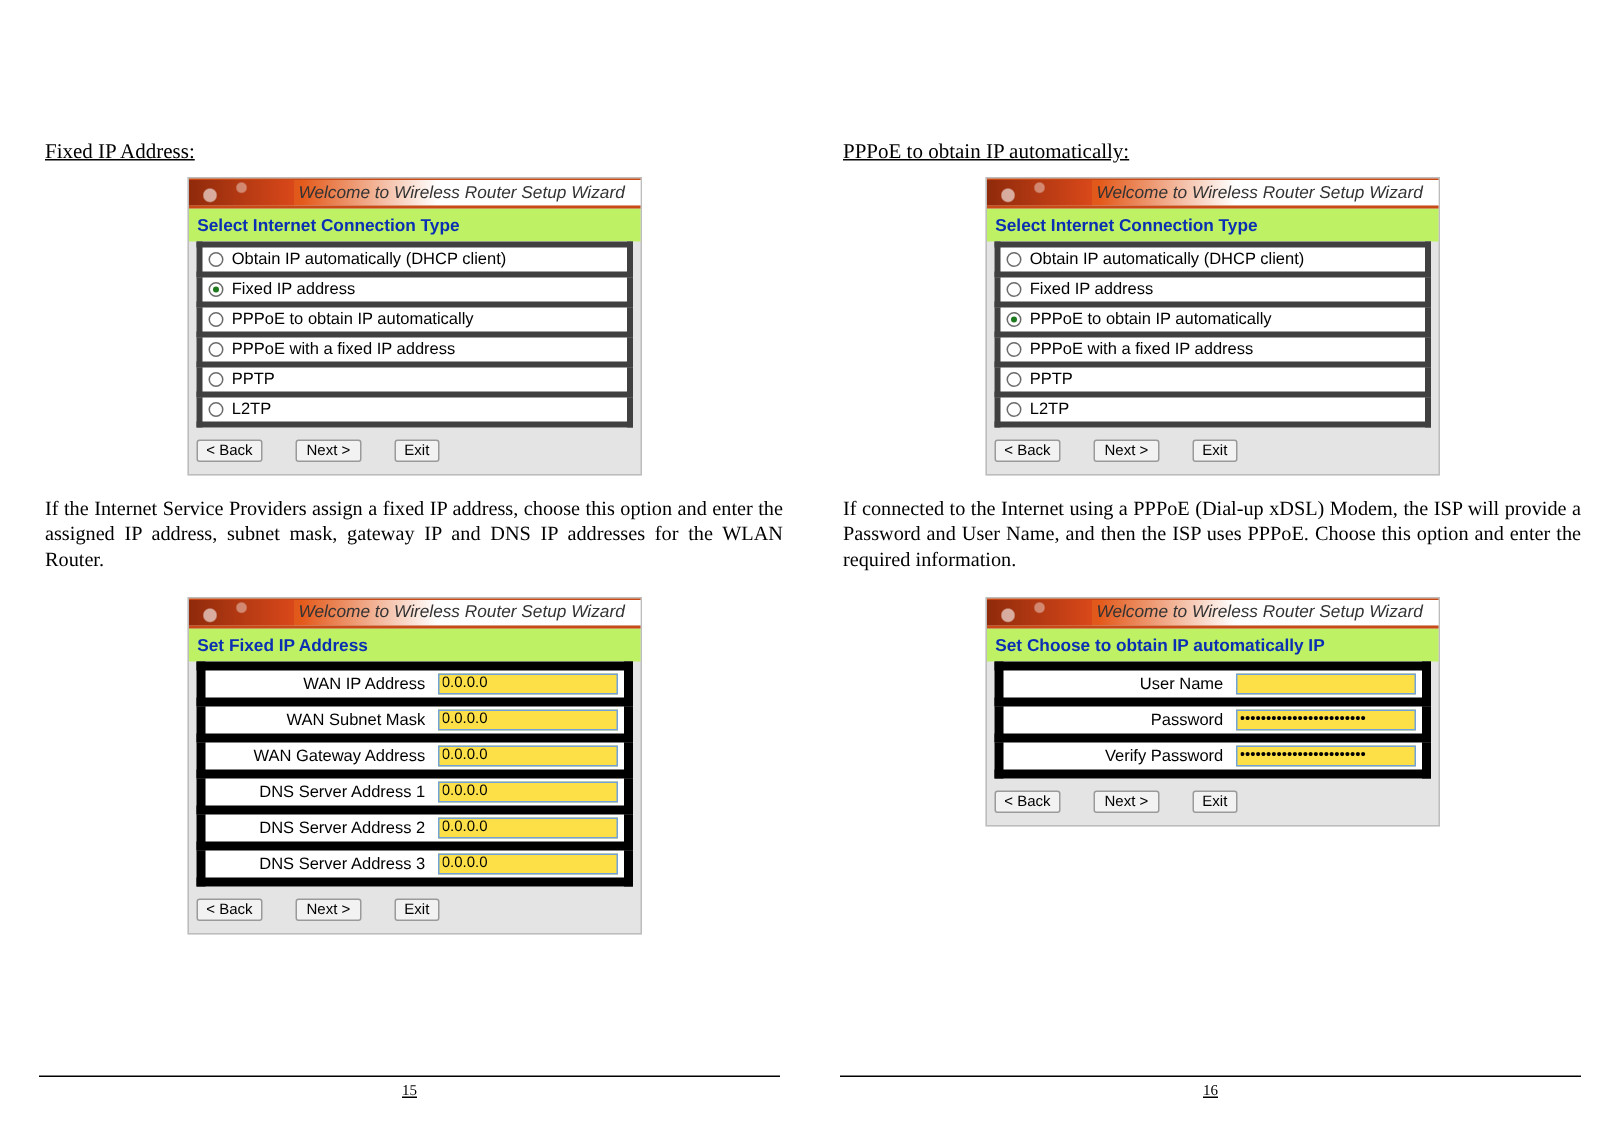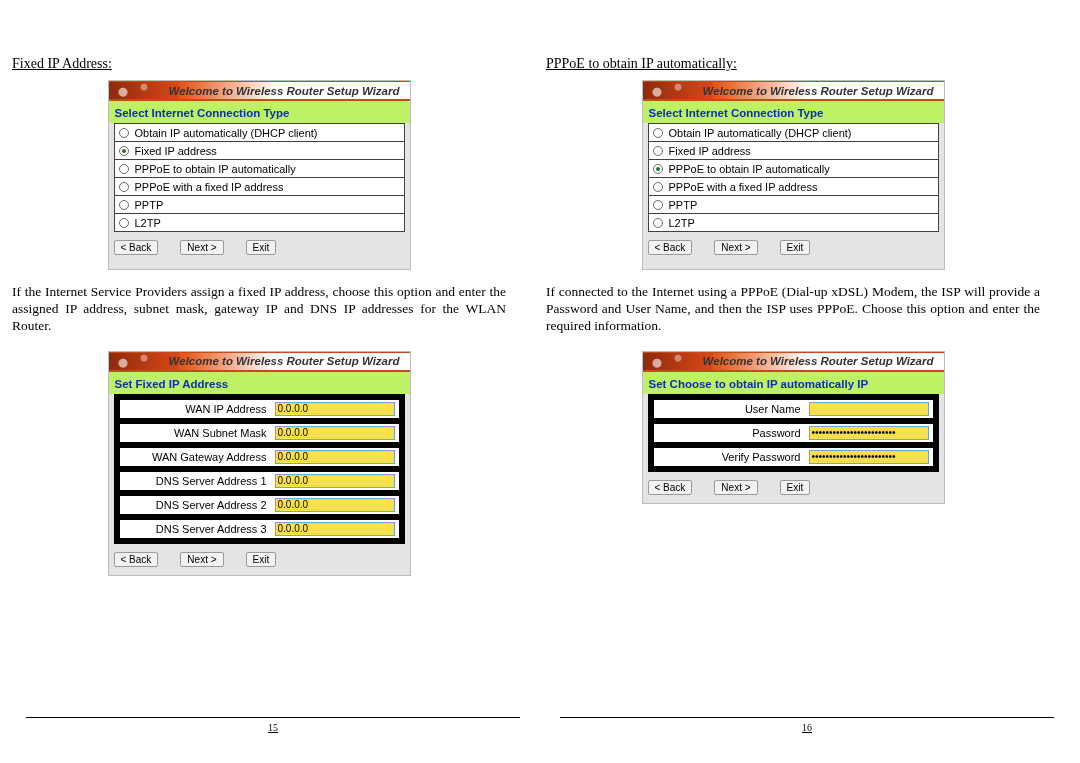--- a/index.html
+++ b/index.html
@@ -9,21 +9,22 @@
     font-family: "Times New Roman", Times, serif;
     font-size: 14px;
     color: #000;
     background: #fff;
     width: 1080px;
     height: 763px;
   }
   .page-wrap {
     display: flex;
     gap: 40px;
-    padding: 56px 26px 0 12px;
+    padding: 56px 26px 0 30px;
+    margin-top: 38px;
   }
   .column {
     width: 494px;
     display: flex;
     flex-direction: column;
   }
   .section-title {
     text-decoration: underline;
     margin-bottom: 8px;
   }
@@ -52,21 +53,21 @@
     left: 0; top: 0; bottom: 0;
     width: 70px;
     background:
       radial-gradient(circle at 20% 60%, rgba(255,255,255,.6) 0 4px, transparent 5px),
       radial-gradient(circle at 50% 30%, rgba(255,255,255,.4) 0 3px, transparent 4px),
       linear-gradient(90deg, #8f2a0b, #d9481a);
   }
   .panel-banner-title {
     font-family: Arial, sans-serif;
     font-size: 11.5px;
-    font-weight: bold;
+    font-weight: normal;
     font-style: italic;
     color: #333;
     position: relative;
     z-index: 1;
   }
   .panel-subhead {
     font-family: Arial, sans-serif;
     font-size: 11.5px;
     font-weight: bold;
     color: #0b2fb3;
@@ -75,21 +76,21 @@
   }
   .radio-table {
     width: calc(100% - 10px);
     margin: 0 5px;
     border-collapse: collapse;
     background: #fff;
     font-family: Arial, sans-serif;
     font-size: 11px;
   }
   .radio-table td {
-    border: 1px solid #404040;
+    border: 4px solid #404040;
     padding: 2px 4px;
     height: 18px;
     vertical-align: middle;
   }
   .radio-row {
     display: flex;
     align-items: center;
     gap: 6px;
   }
   .radio {

